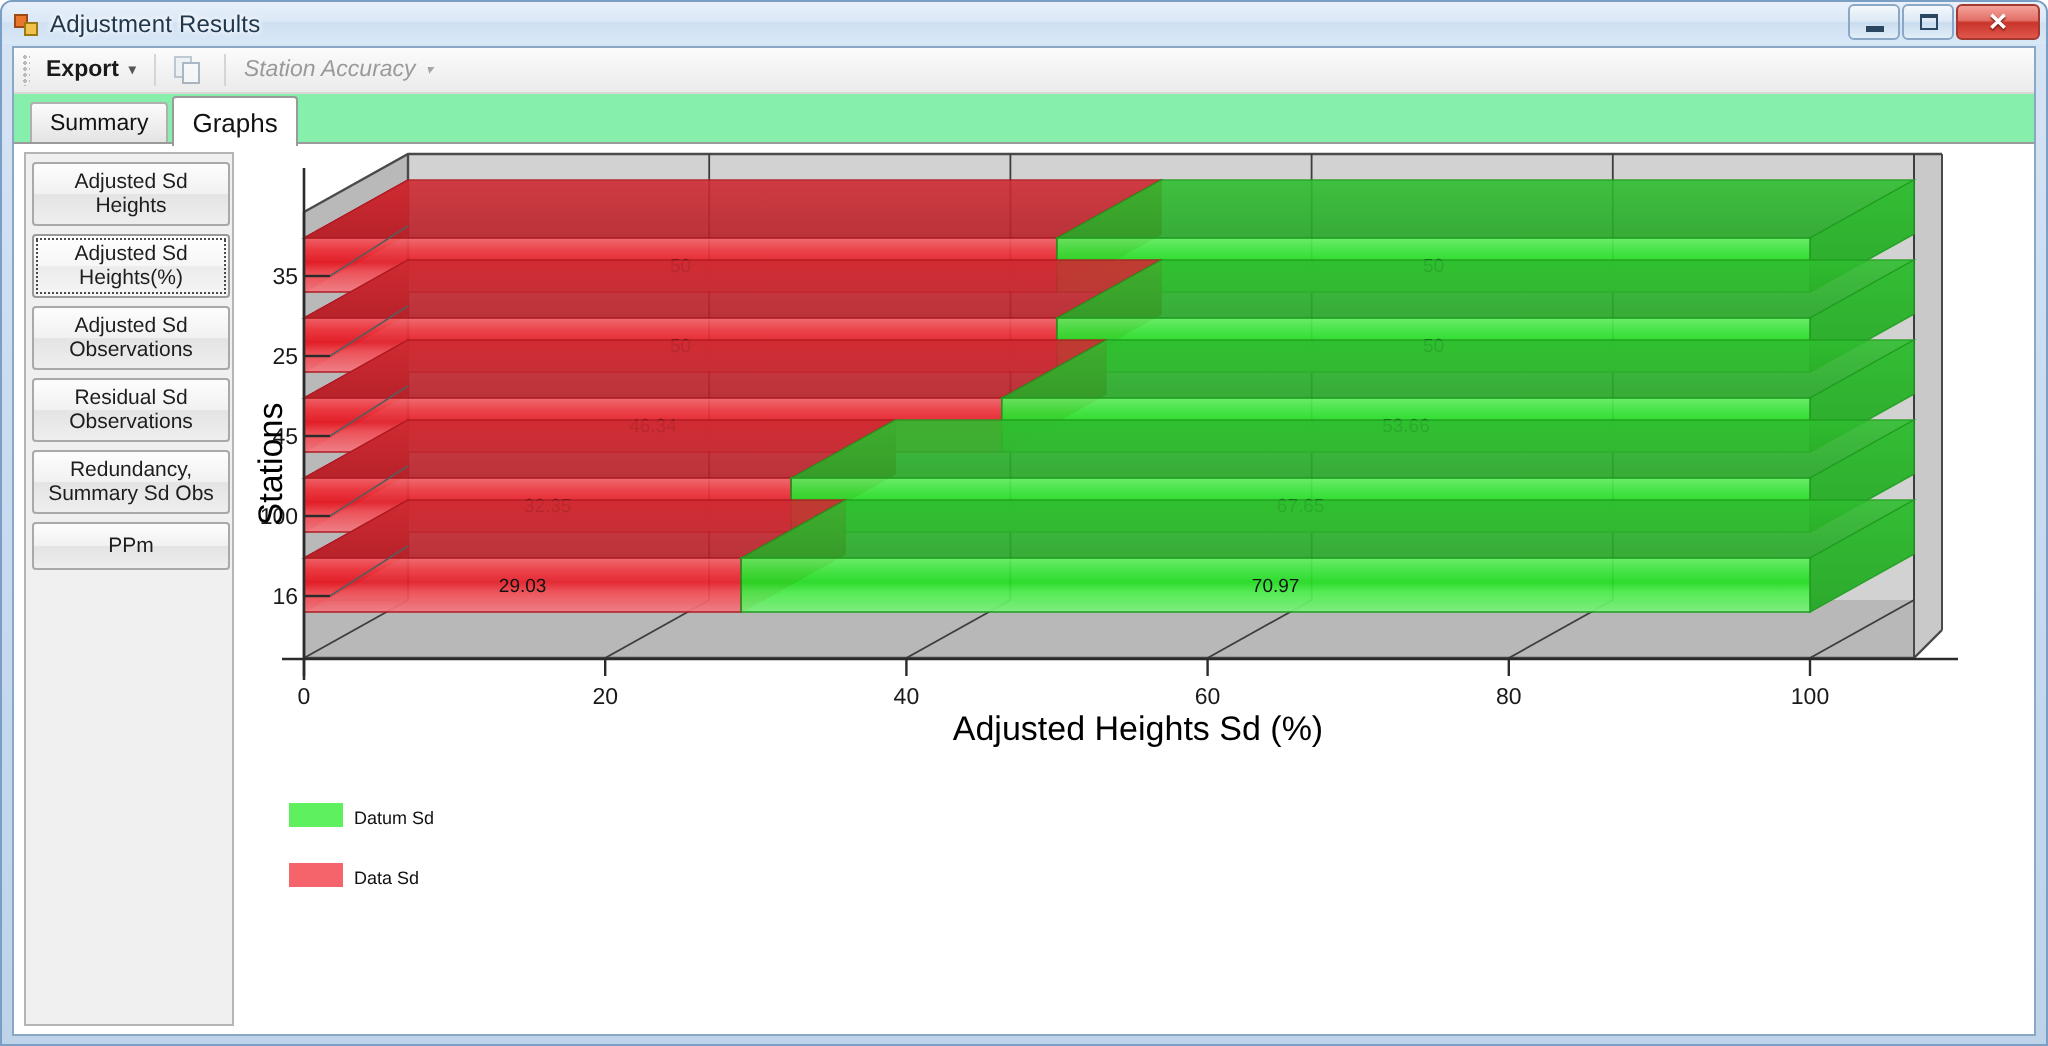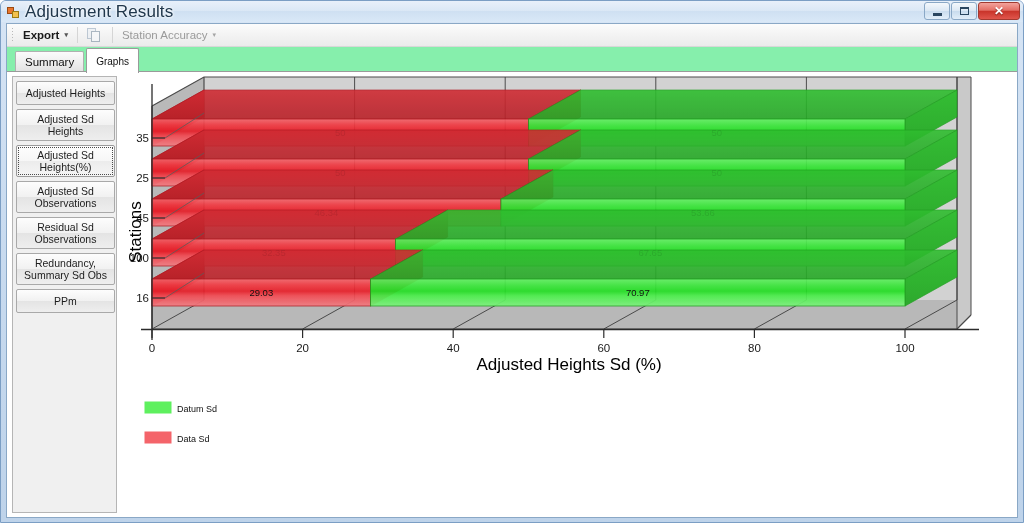--- a/index.html
+++ b/index.html
@@ -27,21 +27,21 @@
     border-radius: 5px 5px 0 0;
     display: flex; align-items: center;
   }
   #app-icon {
     width: 14px; height: 14px; margin-left: 5px; margin-right: 5px;
     position: relative; flex: none;
   }
   #app-icon .sq1 { position:absolute; left:1px; top:2px; width:7px; height:7px; background:#e8762c; border:1px solid #9c4a12;}
   #app-icon .sq2 { position:absolute; left:6px; top:6px; width:7px; height:7px; background:#f2c14e; border:1px solid #9c7a12;}
   #title-text {
-    font-size: 17px; color: #20374c; letter-spacing: .1px;
+    font-size: 12px; color: #20374c; letter-spacing: .1px;
     text-shadow: 0 0 3px #fff, 0 0 3px #fff;
   }
   #win-buttons {
     position: absolute; right: 3px; top: 1px; display: flex; gap: 1px;
   }
   .win-btn {
     width: 26px; height: 18px;
     border: 1px solid #8aa8c6; border-radius: 3px;
     background: linear-gradient(to bottom, #f4f8fc 0%, #dce8f4 48%, #c9dcee 52%, #e2eef9 100%);
     display:flex; align-items:center; justify-content:center;
@@ -71,21 +71,21 @@
     display: flex; align-items: center; padding-left: 4px;
   }
   .grip { width: 4px; height: 16px; margin-right: 3px;
     background-image: radial-gradient(circle, #b9b9b9 1px, transparent 1px);
     background-size: 3px 3px; }
   .tb-item {
     display: flex; align-items: center; height: 20px; padding: 0 5px;
     font-size: 11.5px; color: #1a1a1a; cursor: pointer; white-space: nowrap;
   }
   .tb-item.bold { font-weight: bold; justify-content: space-between; }
-  .tb-item.disabled { color: #9a9a9a; cursor: default; }
+  .tb-item.disabled { color: #9a9a9a; cursor: default; font-style: italic; }
   .tb-caret { margin-left: 5px; font-size: 7px; color: #555; }
   .tb-item.disabled .tb-caret { color: #a5a5a5; }
   .tb-sep { width: 1px; height: 16px; background: #d5d5d5; margin: 0 4px; }
   .copy-icon { width: 16px; height: 16px; position: relative; opacity: .55; }
   .copy-icon .pg-back { position:absolute; left:0; top:1px; width:9px; height:11px; background:#e9eef4; border:1px solid #8fa3b8; }
   .copy-icon .pg-front { position:absolute; left:4px; top:4px; width:9px; height:11px; background:#f7fafd; border:1px solid #6f8599; }
 
   
   #tabstrip {
     position: absolute; left: 0; top: 23px; right: 0; height: 25px;
@@ -101,21 +101,21 @@
     border-bottom: none;
     margin-right: 2px;
     border-radius: 2px 2px 0 0;
     cursor: pointer;
     white-space: nowrap;
   }
   .tab.active {
     height: 25px;
     background: #ffffff;
     border-color: #9a9a9a;
-    font-size: 10px;
+    font-size: 13px;
     z-index: 3;
     position: relative;
     top: 1px;
   }
   
   #tab-underline {
     position: absolute; left: 0; top: 47px; right: 0; height: 1px; background: #9a9a9a;
   }
 
   
@@ -224,23 +224,20 @@
         </div>
       <div class="tab active">
           <span>Graphs</span>
         </div>
     </div>
     <div id="tab-underline"></div>
 
     <div id="body">
 
       <div id="sidebar">
-        <div class="side-btn">
-          <span>Adjusted Heights</span>
-        </div>
         <div class="side-btn two-line">
           <span style="white-space:pre-line">Adjusted Sd
 Heights</span>
         </div>
         <div class="side-btn two-line focused">
           <span style="white-space:pre-line">Adjusted Sd
 Heights(%)</span>
         </div>
         <div class="side-btn two-line">
           <span style="white-space:pre-line">Adjusted Sd

